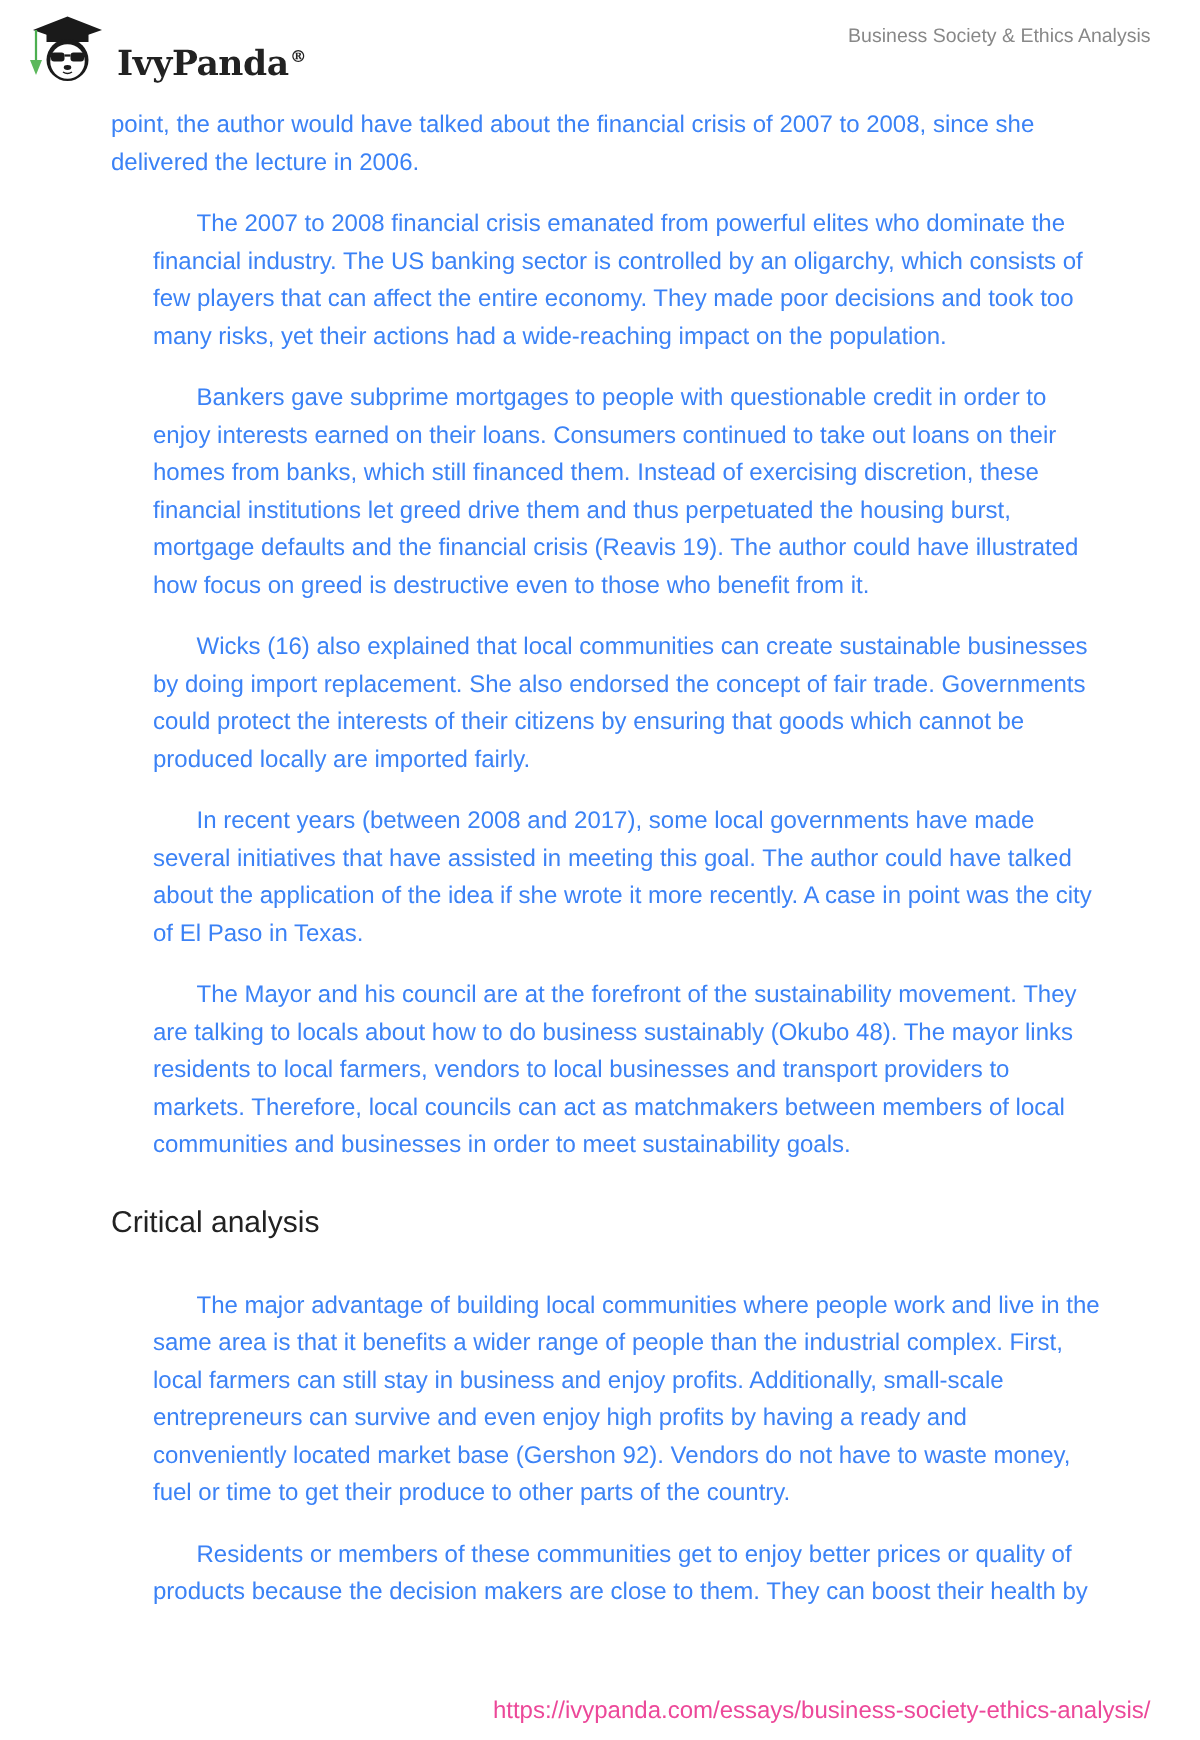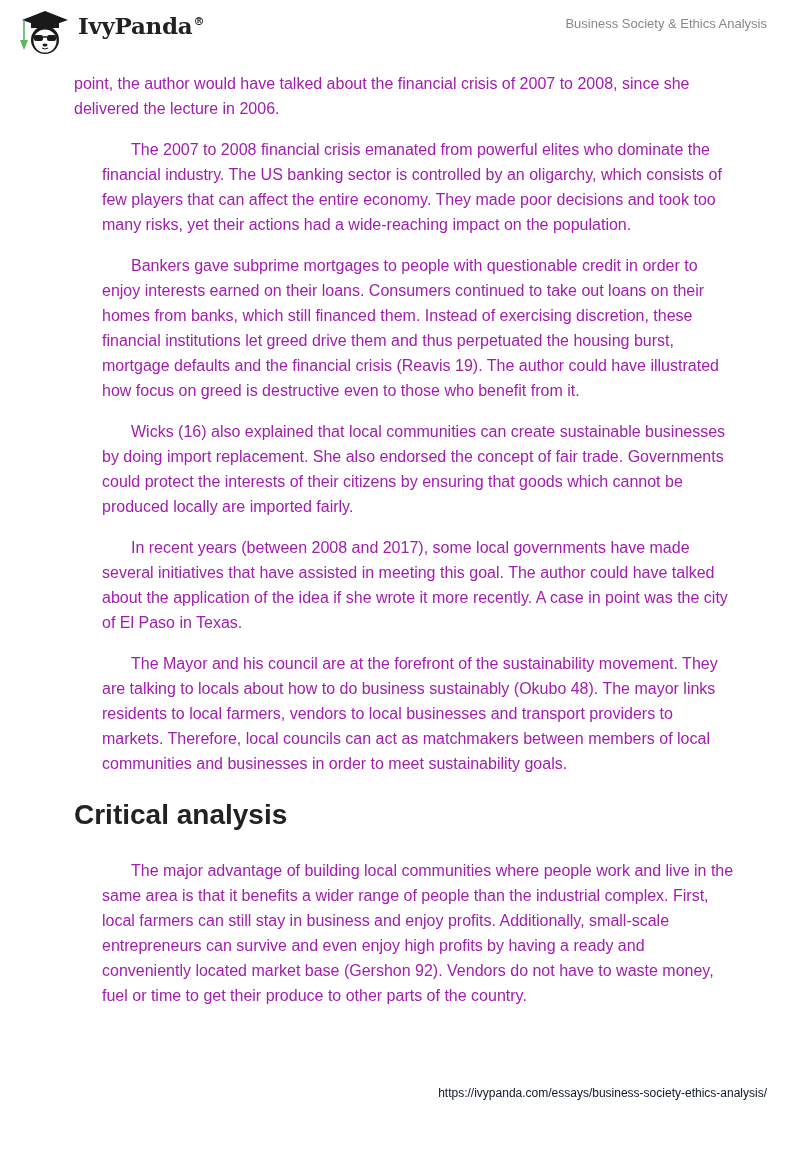--- a/index.html
+++ b/index.html
@@ -1,27 +1,27 @@
 <!DOCTYPE html>
 <html><head>
   <meta charset="utf-8">
   <style>
     html, body { margin: 0; padding: 0; background: #ffffff; }
     body { width: 800px; height: 1160px; position: relative; overflow: hidden; font-family: "Liberation Sans", sans-serif; color: #222222; }
     .header { position: absolute; top: 0; left: 0; width: 800px; height: 60px; }
-    .logo { position: absolute; left: 16px; top: 8px; display: flex; align-items: flex-start; }
+    .logo { position: absolute; left: 16px; top: 8px; display: flex; align-items: flex-end; }
     .logo-mark { width: 58px; height: 48px; }
     .logo-text { font-family: "DejaVu Serif", serif; font-weight: bold; font-size: 23px; color: #222; margin-left: 4px; letter-spacing: -0.3px; margin-top: 4px; }
     .logo-reg { font-size: 11px; vertical-align: super; margin-left: 1px; }
     .doc-title { position: absolute; right: 33px; top: 16px; font-size: 13px; color: #888888; }
     .content { position: absolute; left: 74px; top: 71px; width: 660px; }
-    p { margin: 0 0 16px 0; font-size: 16px; line-height: 25px; color: #a21caf; }
+    p { margin: 0 0 16px 0; font-size: 16px; line-height: 25px; color: #3b82f6; }
     p.indent { text-indent: 29px; margin-left: 28px; }
-    h2 { font-size: 28px; font-weight: bold; margin: 22px 0 26px 0; line-height: 34px; color: #222; }
-    .footer-url { position: absolute; right: 33px; top: 1086px; font-size: 12px; color: #0f172a; }
+    h2 { font-size: 20px; font-weight: normal; margin: 22px 0 26px 0; line-height: 34px; color: #222; }
+    .footer-url { position: absolute; right: 33px; top: 1132px; font-size: 16px; color: #ec4899; }
   </style>
 </head>
 <body>
 
 <div class="header">
   <div class="logo">
     <svg class="logo-mark" viewBox="0 0 58 48">
 
       <polygon points="6,12 29,3 52,12 29,20" fill="#1a1a1a"></polygon>
       <rect x="15" y="13" width="28" height="7" fill="#1a1a1a"></rect>
@@ -43,15 +43,16 @@
 
 <div class="content">
   <p>point, the author would have talked about the financial crisis of 2007 to 2008, since she delivered the lecture in 2006.</p>
   <p class="indent">The 2007 to 2008 financial crisis emanated from powerful elites who dominate the financial industry. The US banking sector is controlled by an oligarchy, which consists of few players that can affect the entire economy. They made poor decisions and took too many risks, yet their actions had a wide-reaching impact on the population.</p>
   <p class="indent">Bankers gave subprime mortgages to people with questionable credit in order to enjoy interests earned on their loans. Consumers continued to take out loans on their homes from banks, which still financed them. Instead of exercising discretion, these financial institutions let greed drive them and thus perpetuated the housing burst, mortgage defaults and the financial crisis (Reavis 19). The author could have illustrated how focus on greed is destructive even to those who benefit from it.</p>
   <p class="indent">Wicks (16) also explained that local communities can create sustainable businesses by doing import replacement. She also endorsed the concept of fair trade. Governments could protect the interests of their citizens by ensuring that goods which cannot be produced locally are imported fairly.</p>
   <p class="indent">In recent years (between 2008 and 2017), some local governments have made several initiatives that have assisted in meeting this goal. The author could have talked about the application of the idea if she wrote it more recently. A case in point was the city of El Paso in Texas.</p>
   <p class="indent">The Mayor and his council are at the forefront of the sustainability movement. They are talking to locals about how to do business sustainably (Okubo 48). The mayor links residents to local farmers, vendors to local businesses and transport providers to markets. Therefore, local councils can act as matchmakers between members of local communities and businesses in order to meet sustainability goals.</p>
   <h2>Critical analysis</h2>
   <p class="indent">The major advantage of building local communities where people work and live in the same area is that it benefits a wider range of people than the industrial complex. First, local farmers can still stay in business and enjoy profits. Additionally, small-scale entrepreneurs can survive and even enjoy high profits by having a ready and conveniently located market base (Gershon 92). Vendors do not have to waste money, fuel or time to get their produce to other parts of the country.</p>
+  <p class="indent">Residents or members of these communities get to enjoy better prices or quality of products because the decision makers are close to them. They can boost their health by</p>
 </div>
 
 <div class="footer-url">https://ivypanda.com/essays/business-society-ethics-analysis/</div>
 
 </body></html>

